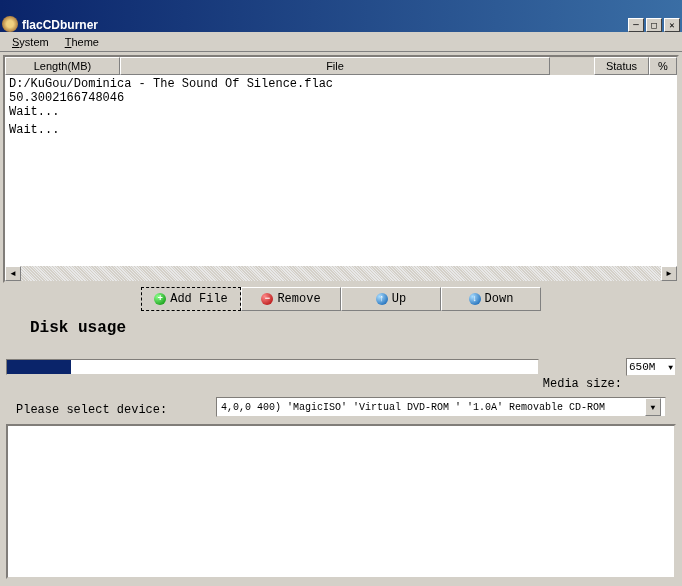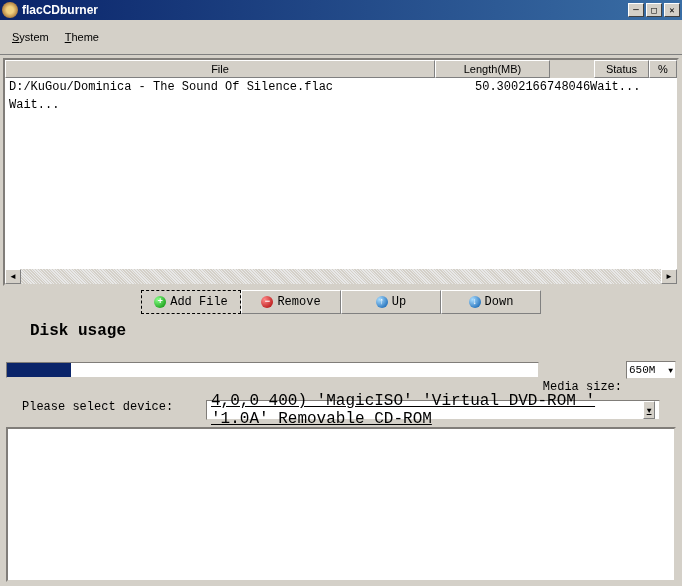--- a/index.html
+++ b/index.html
@@ -1,36 +1,36 @@
 <!DOCTYPE html>
 <html><head>
 <meta charset="utf-8">
 <style>
 * { box-sizing: border-box; margin: 0; padding: 0; }
 body { font-family: "MS Sans Serif", Tahoma, sans-serif; font-size: 11px; background: #d4d0c8; width: 682px; height: 586px; overflow: hidden; }
 
-.titlebar { background: linear-gradient(to right, #0a246a, #3a6ea5); height: 20px; display: flex; align-items: center; padding: 0 2px; color: white; font-weight: bold; }
+.titlebar { background: linear-gradient(to right, #0a246a, #3a6ea5); height: 32px; display: flex; align-items: flex-end; padding: 0 2px; color: white; font-weight: bold; }
 .titlebar-icon { width: 16px; height: 16px; margin-right: 4px; background: radial-gradient(circle, #f0d080 30%, #b08040 70%); border-radius: 50%; }
 .titlebar-text { flex: 1; font-size: 12px; }
 .titlebar-buttons { display: flex; gap: 2px; }
 .titlebar-btn { width: 16px; height: 14px; background: #d4d0c8; border: 1px solid; border-color: #fff #404040 #404040 #fff; display: flex; align-items: center; justify-content: center; font-family: "Marlett", monospace; font-size: 9px; color: black; cursor: pointer; }
 
-.menubar { height: 35px; display: flex; align-items: center; padding: 0 4px; background: #d4d0c8; border-bottom: 1px solid #808080; }
+.menubar { height: 20px; display: flex; align-items: center; padding: 0 4px; background: #d4d0c8; border-bottom: 1px solid #808080; }
 .menu-item { padding: 2px 8px; cursor: pointer; text-decoration: underline; text-decoration-color: transparent; }
 .menu-item::first-letter { text-decoration: underline; }
 
 .file-list-wrap { margin: 3px; border: 2px inset #d4d0c8; background: white; height: 228px; display:flex; flex-direction:column;}
 .file-headers { display: flex; background: #d4d0c8; height: 18px; }
 .fh { border: 1px solid; border-color: #fff #808080 #808080 #fff; padding: 2px 4px; display:flex; align-items:center; justify-content:center; font-size:11px;}
 .fh-file { flex: 1; }
 .fh-len { width: 115px; }
 .fh-status { width: 55px; margin-left: 44px; }
 .fh-pct { width: 28px; }
 .file-rows { flex:1; overflow:auto; font-family: "Courier New", monospace; font-size:12px;}
-.file-row { display: flex; padding: 2px 4px; }
+.file-row { display: flex; padding: 2px 4px; flex-direction: column; }
 .fr-file { flex: 1; }
 .fr-len { width: 115px; text-align: right; }
 .fr-status { width: 55px; }
 .fr-pct { width: 28px; }
 .hscroll { height:16px; background:#d4d0c8; border-top:1px solid #fff; display:flex;}
 .hscroll-btn{width:16px;border:1px solid;border-color:#fff #808080 #808080 #fff;display:flex;align-items:center;justify-content:center;font-size:8px;}
 .hscroll-track{flex:1;background:repeating-linear-gradient(45deg,#d4d0c8,#d4d0c8 1px,#e8e8e8 1px,#e8e8e8 2px);}
 
 .button-row { display: flex; justify-content: center; gap: 0; margin: 4px 0; }
 .btn { width: 100px; height: 24px; background: #d4d0c8; border: 1px solid; border-color: #fff #808080 #808080 #fff; display: flex; align-items: center; justify-content: center; gap: 4px; cursor: pointer; font-size: 12px; font-family:"Courier New",monospace;}
@@ -43,23 +43,23 @@
 
 .section-title { font-family: "Courier New", monospace; font-size: 16px; font-weight: bold; padding: 4px 6px; margin-left: 24px; }
 
 .usage-row { display:flex; align-items:center; padding: 2px 6px; gap:4px;}
 .progress { flex:1; height:16px; border:1px inset #d4d0c8; background:white; position:relative;}
 .progress-fill { height:100%; background:#0a246a; width:12%;}
 .media-label { font-family:"Courier New",monospace; font-size:12px;margin-top:34px;}
 .media-select { width:50px; height:18px; border:1px inset #d4d0c8; font-family:"Courier New",monospace; font-size:11px; display:flex; align-items:center; padding:0 2px; background:white;}
 .media-select::after{content:"▼"; margin-left:auto; font-size:8px;}
 
-.device-row { display:flex; align-items:flex-start; padding: 4px 22px; gap:4px;}
+.device-row { display:flex; align-items:flex-end; padding: 4px 16px; gap:20px;}
 .device-label { font-family:"Courier New",monospace; font-size:12px; width:180px;}
-.device-select { flex:1; height:20px; border:1px inset #d4d0c8; background:white; display:flex; align-items:center; padding:0 4px; font-family:"Courier New",monospace; font-size:16px;text-decoration:underline;}
+.device-select { flex:1; height:20px; border:1px inset #d4d0c8; background:white; display:flex; align-items:center; padding:0 4px; font-family:"Courier New",monospace; font-size:10px;}
 .device-select::after{content:"▼"; margin-left:auto; background:#d4d0c8; border:1px solid;border-color:#fff #808080 #808080 #fff; width:14px; height:16px; display:flex;align-items:center;justify-content:center;font-size:8px;}
 
 .log-area { margin:3px 6px; height:155px; background:white; border:2px inset #d4d0c8;}
 
 .bottom-row { display:flex; justify-content:center; gap:8px; padding:6px 0;}
 .bottom-row .btn { width:100px;}
 </style>
 </head>
 <body>
 
@@ -73,22 +73,22 @@
   </div>
 </div>
 
 <div class="menubar">
   <div class="menu-item">System</div>
   <div class="menu-item">Theme</div>
 </div>
 
 <div class="file-list-wrap">
   <div class="file-headers">
+    <div class="fh fh-len">Length(MB)</div>
     <div class="fh fh-file">File</div>
-    <div class="fh fh-len">Length(MB)</div>
     <div class="fh fh-status">Status</div>
     <div class="fh fh-pct">%</div>
   </div>
   <div class="file-rows" id="file-rows">
       <div class="file-row">
         <div class="fr-file">D:/KuGou/Dominica - The Sound Of Silence.flac</div>
         <div class="fr-len">50.3002166748046</div>
         <div class="fr-status">Wait...</div>
         <div class="fr-pct"></div>
       </div>

